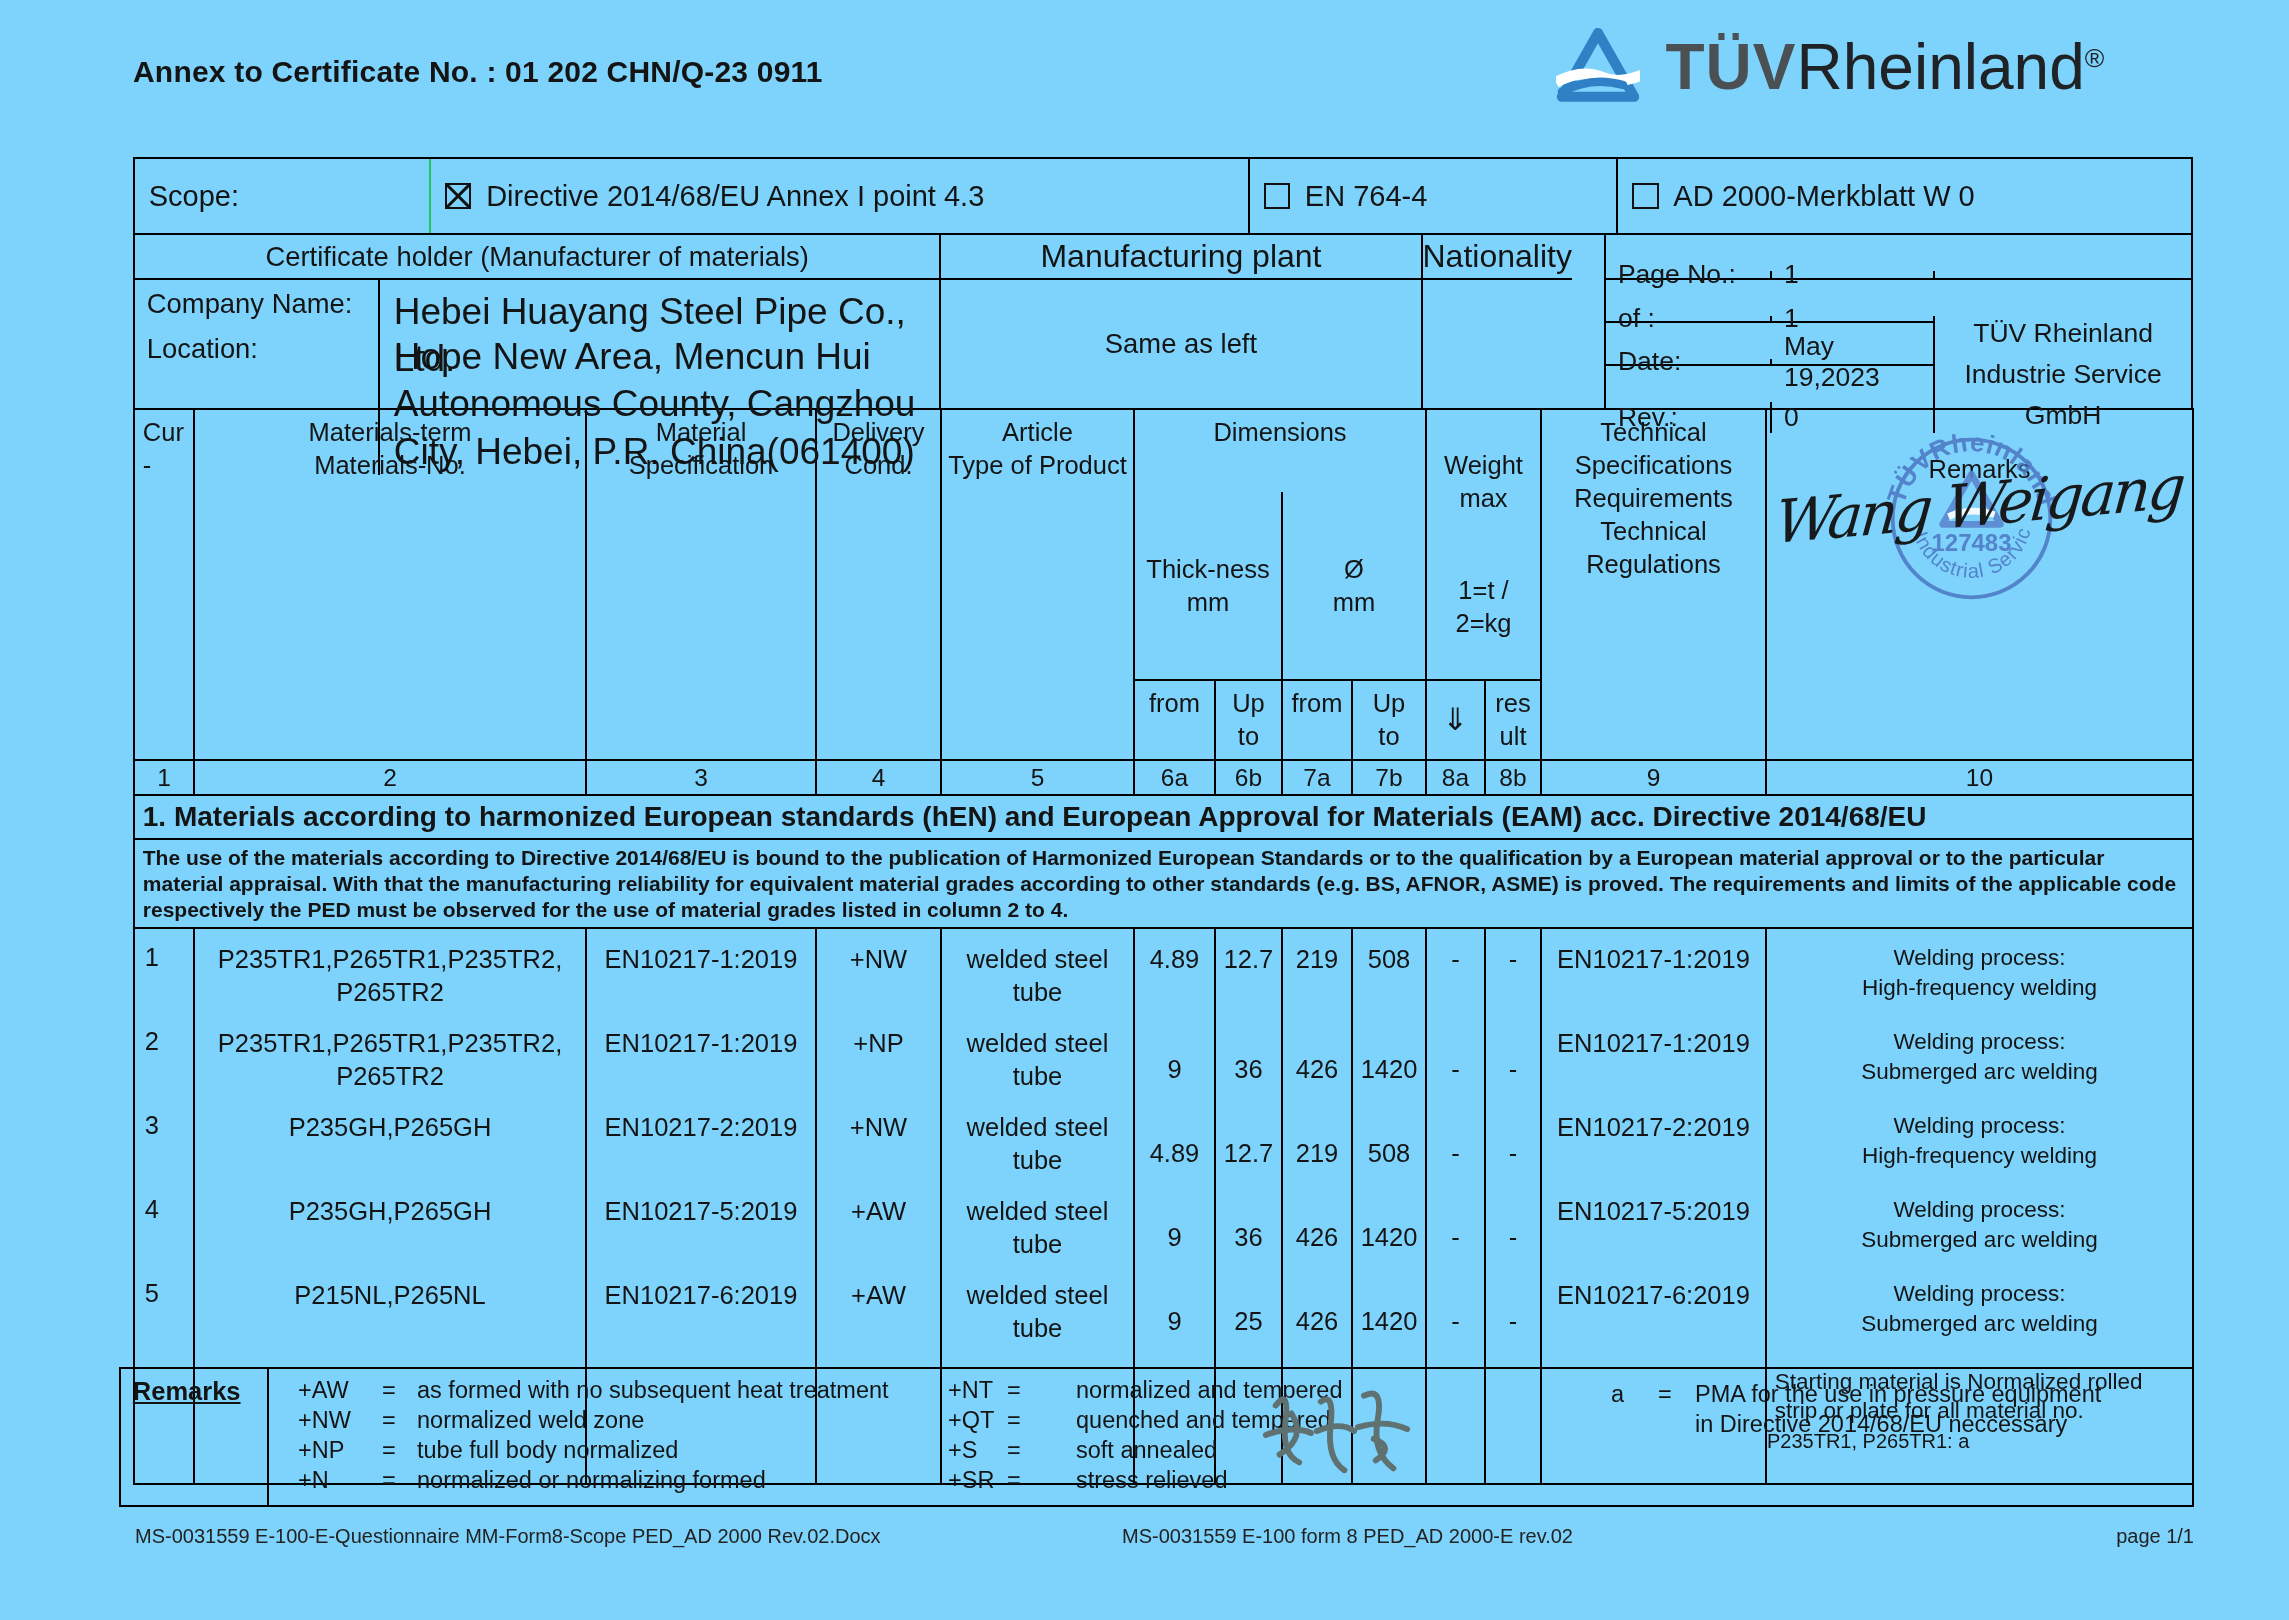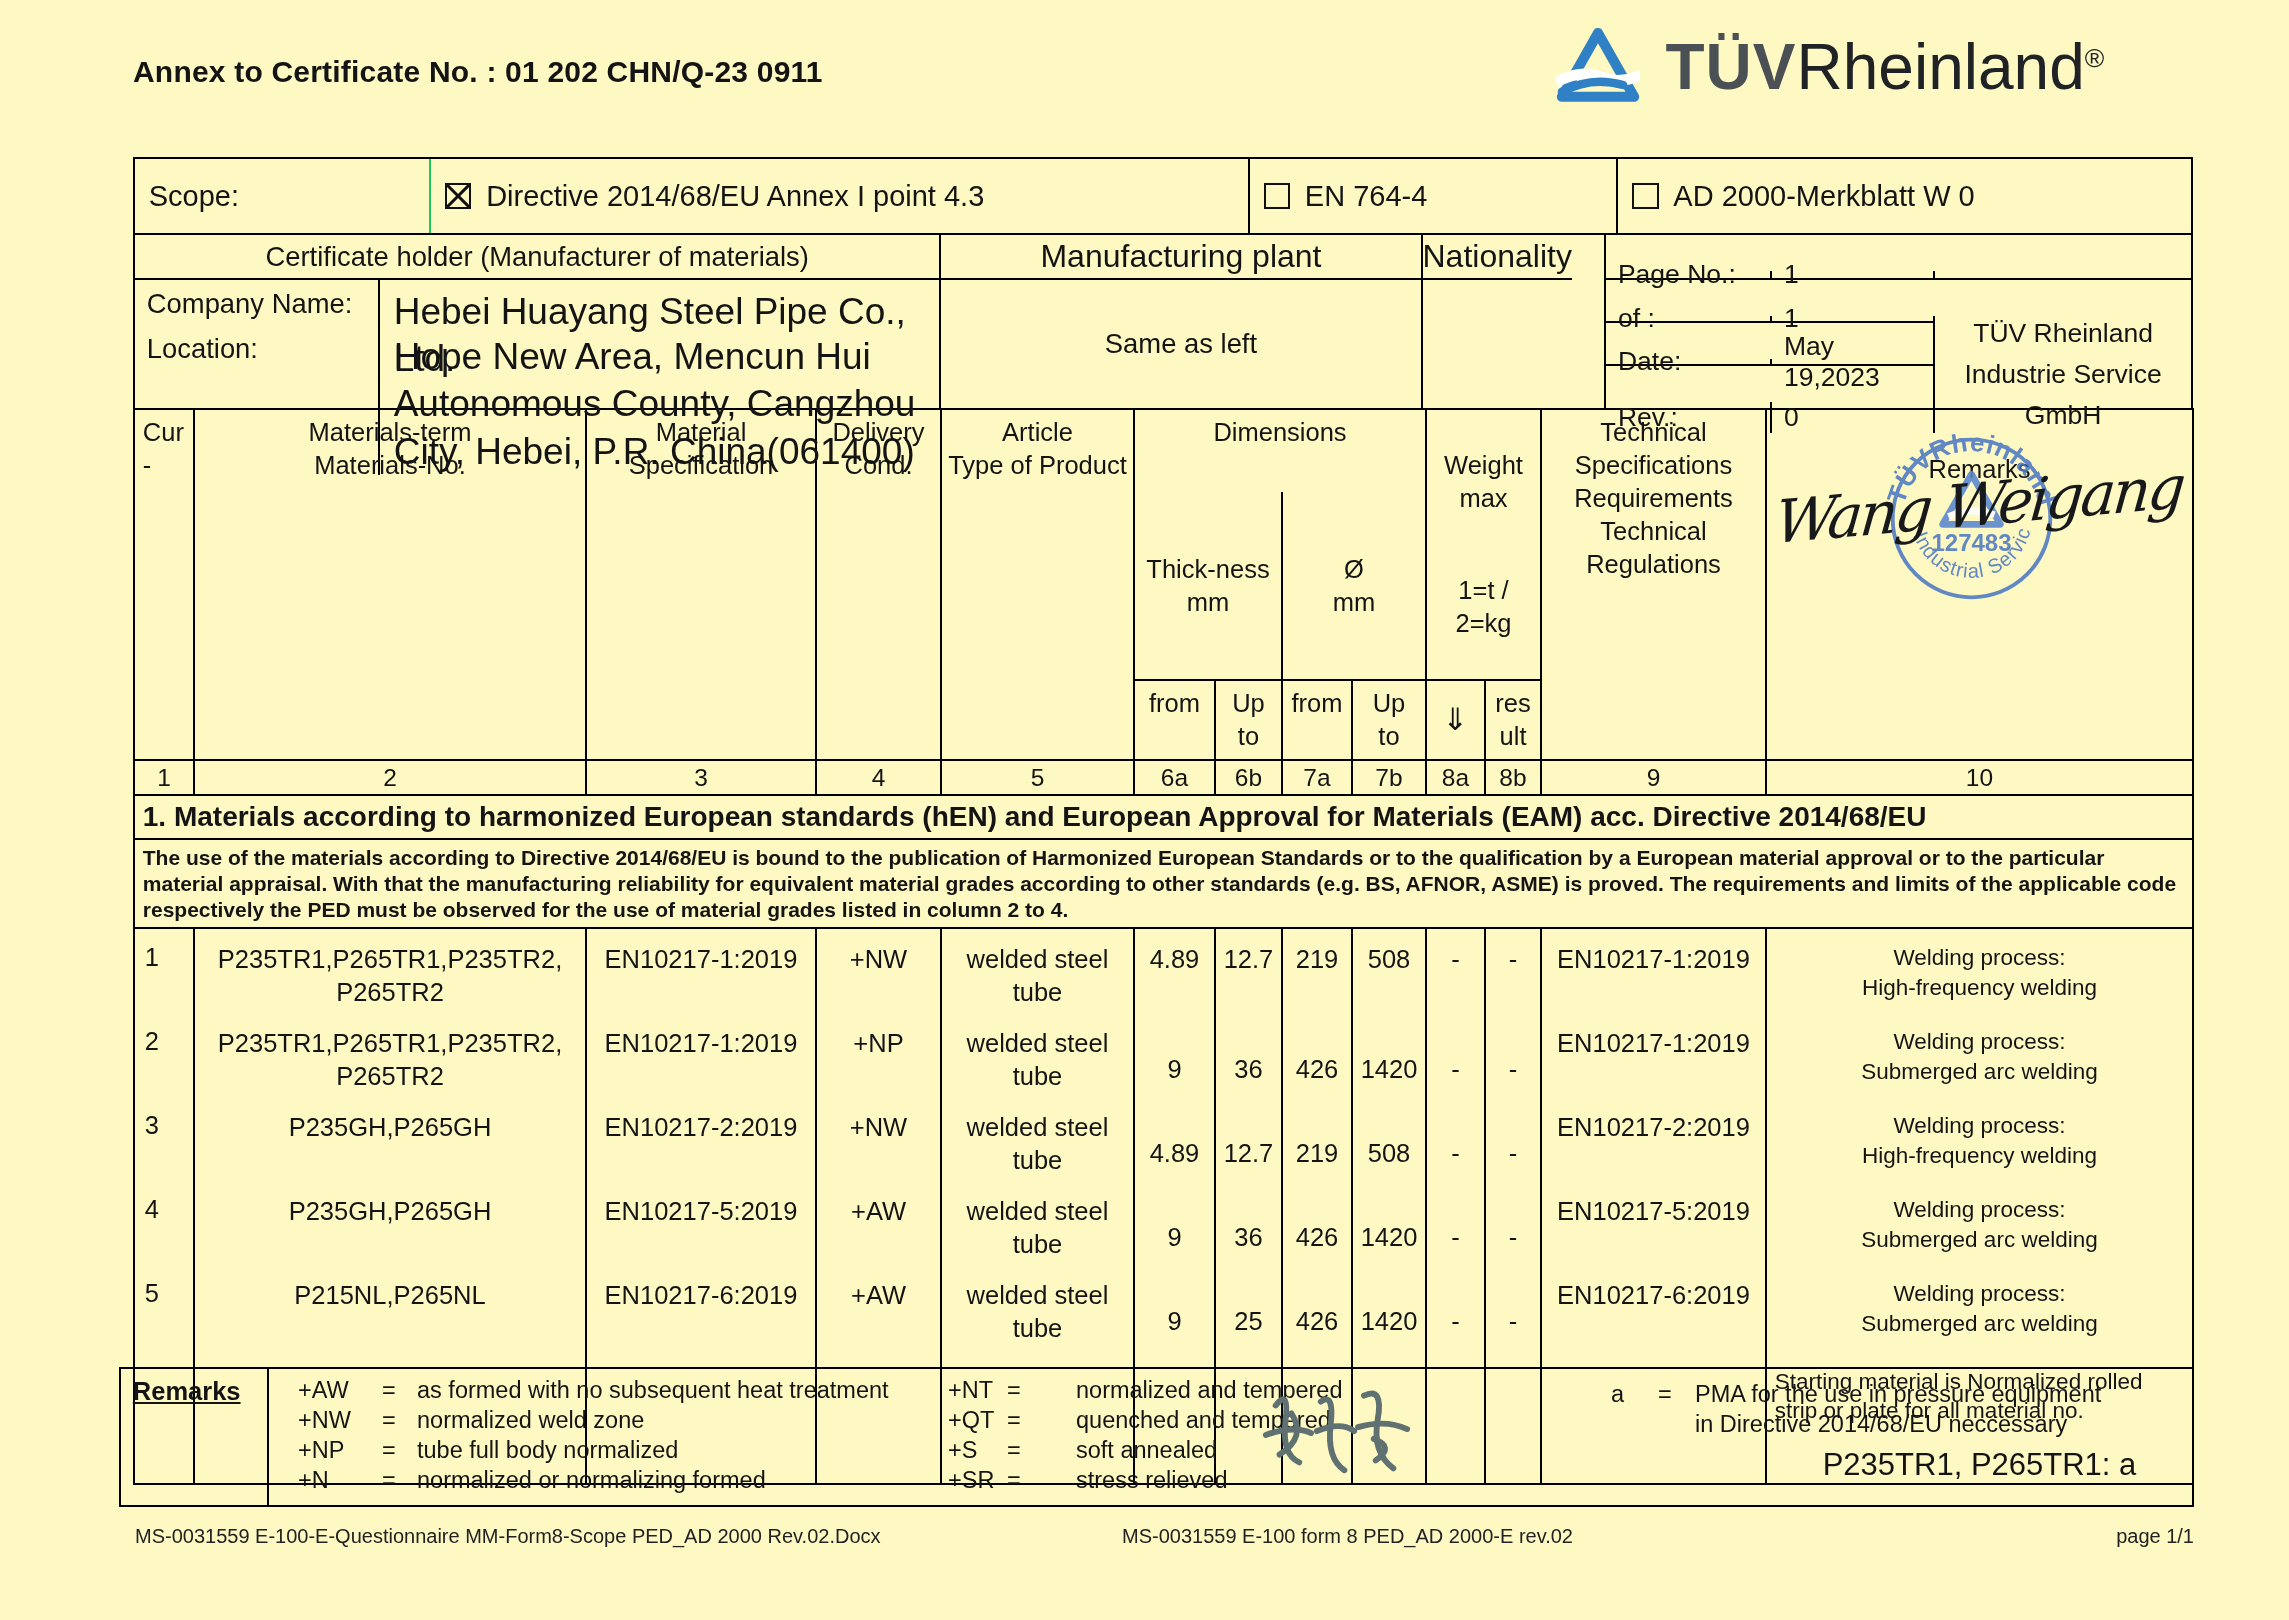--- a/index.html
+++ b/index.html
@@ -1,16 +1,16 @@
 <!DOCTYPE html>
 <html><head>
 <meta charset="utf-8">
 <style>
   html,body{margin:0;padding:0;background:#e8e8e8;}
-  .page{position:relative;width:2290px;height:1620px;background:#fef9c3;
+  .page{position:relative;width:2290px;height:1620px;background:#7dd3fc;
         font-family:"Liberation Sans","DejaVu Sans",sans-serif;color:#141414;overflow:hidden;}
 
   
   .annex-title{position:absolute;left:133px;top:55px;font-size:30px;font-weight:bold;letter-spacing:0.2px;}
   .logo{position:absolute;left:1556px;top:17.6px;display:flex;align-items:center;gap:25.5px;}
   .logo-tri{width:84px;height:98px;}
   .logo-text{font-size:64px;white-space:nowrap;}
   .logo-tuv{font-weight:bold;color:#4b5054;letter-spacing:1px;}
   .logo-rh{color:#202326;}
   .logo-reg{font-size:26.5px;vertical-align:super;color:#202326;}
@@ -79,21 +79,21 @@
   .dcol{vertical-align:top;height:556px;padding:0;overflow:visible;}
   .blk{height:84px;box-sizing:border-box;font-size:25.5px;}
   .dcol .blk:first-child{margin-top:13.7px;}
   .blk.curn{text-align:left;padding-left:9.8px;}
   .blk.mat{white-space:pre-line;text-align:center;padding:0 7.8px;line-height:1.3;}
   .blk.ctr{text-align:center;line-height:1.3;padding:0 5.9px;}
   .blk.num{display:flex;align-items:center;justify-content:center;}
   .blk.num.vtop{align-items:flex-start;padding-top:2px;}
   .blk.rem{white-space:pre-line;text-align:center;font-size:22.5px;line-height:1.35;}
   .note1{text-align:left;font-size:22.5px;white-space:pre-line;padding:0 7.8px;margin-top:3.9px;line-height:1.3;}
-  .note2{text-align:center;font-size:31px;margin-top:22px;}
+  .note2{font-size:20px;margin-top:5px;}
 
   
   .legend{position:absolute;left:119px;top:1367px;width:2075px;height:140px;border:2.9px solid #000;box-sizing:border-box;}
   .leg-title{position:absolute;left:0;top:0;bottom:0;width:148px;border-right:2px solid #000;box-sizing:border-box;
              font-size:25.5px;font-weight:bold;text-decoration:underline;padding:7.8px 0 0 11.8px;}
   .leg-list{position:absolute;top:5.9px;}
   .leg-list.l1{left:177px;}
   .leg-list.l2{left:827px;}
   .leg-row{display:grid;font-size:23.5px;line-height:30px;}
   .l1 .leg-row{grid-template-columns:84px 35px auto;}

